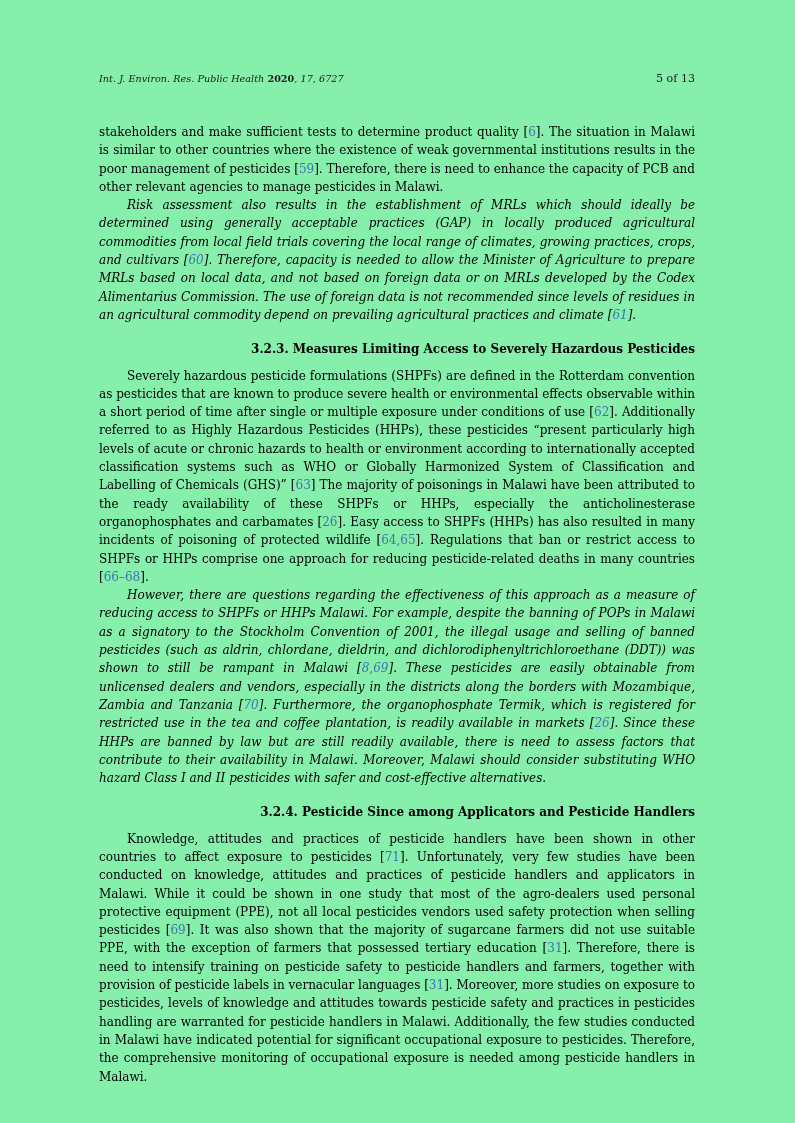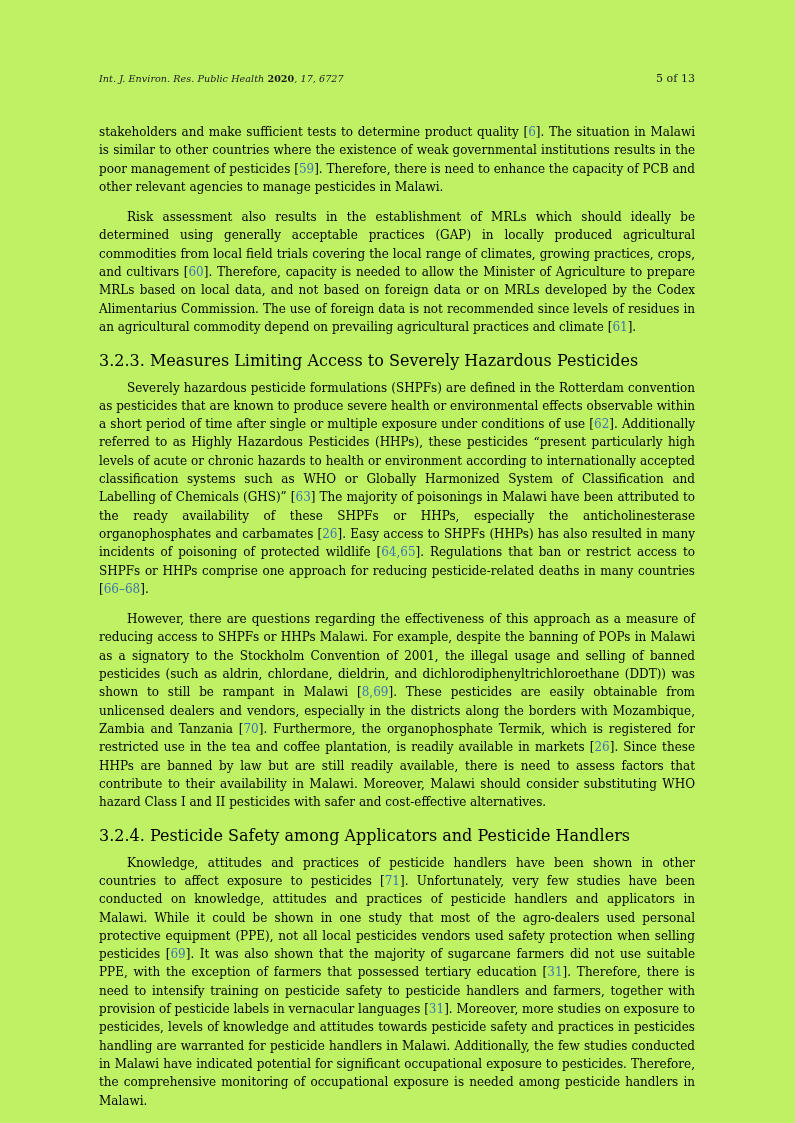--- a/index.html
+++ b/index.html
@@ -8,21 +8,21 @@
     background: #ffffff;
   }
   body {
     font-family: "DejaVu Serif", "Liberation Serif", serif;
     color: #000000;
   }
   .page {
     position: relative;
     width: 795px;
     height: 1123px;
-    background: #bef264;
+    background: #86efac;
     overflow: hidden;
   }
   .content {
     position: absolute;
     left: 99px;
     top: 72px;
     width: 596px;
   }
   
   .runhead {
@@ -47,28 +47,28 @@
   p.para {
     margin: 0;
     font-size: 12px;
     line-height: 18.3px;
     text-align: justify;
     text-justify: inter-word;
     color: #000;
     hyphens: none;
   }
   p.para.indent { text-indent: 28px; }
-  p.para + p.para { margin-top: 12px; }
+  p.para + p.para { margin-top: 0px; font-style: italic; }
   h3.heading {
     margin: 0;
-    font-size: 16px;
+    font-size: 12px;
     line-height: 18.3px;
-    font-weight: 400;
+    font-weight: 700;
     color: #000;
-    text-align: left;
+    text-align: right;
   }
   .gap-before-heading { height: 16px; }
   .gap-after-heading  { height: 8px; }
   .cite { color: #3d74b0; }
   .nowrap { white-space: nowrap; }
 </style>
 </head>
 <body>
 
 <div class="page">
@@ -85,19 +85,19 @@
 
     <div class="gap-before-heading"></div>
     <h3 class="heading">3.2.3. Measures Limiting Access to Severely Hazardous Pesticides</h3>
     <div class="gap-after-heading"></div>
 
     <p class="para indent">Severely hazardous pesticide formulations (SHPFs) are defined in the Rotterdam convention as pesticides that are known to produce severe health or environmental effects observable within a short period of time after single or multiple exposure under conditions of use <span class="nowrap">[<span class="cite" style="color:#3d74b0">62</span>]</span>. Additionally referred to as Highly Hazardous Pesticides (HHPs), these pesticides “present particularly high levels of acute or chronic hazards to health or environment according to internationally accepted classification systems such as WHO or Globally Harmonized System of Classification and Labelling of Chemicals (GHS)” <span class="nowrap">[<span class="cite" style="color:#3d74b0">63</span>]</span> The majority of poisonings in Malawi have been attributed to the ready availability of these SHPFs or HHPs, especially the anticholinesterase organophosphates and carbamates <span class="nowrap">[<span class="cite" style="color:#3d74b0">26</span>]</span>. Easy access to SHPFs (HHPs) has also resulted in many incidents of poisoning of protected wildlife <span class="nowrap">[<span class="cite" style="color:#3d74b0">64,65</span>]</span>. Regulations that ban or restrict access to SHPFs or HHPs comprise one approach for reducing pesticide-related deaths in many countries <span class="nowrap">[<span class="cite" style="color:#3d74b0">66–68</span>]</span>.</p>
 
     <p class="para indent">However, there are questions regarding the effectiveness of this approach as a measure of reducing access to SHPFs or HHPs Malawi. For example, despite the banning of POPs in Malawi as a signatory to the Stockholm Convention of 2001, the illegal usage and selling of banned pesticides (such as aldrin, chlordane, dieldrin, and dichlorodiphenyltrichloroethane (DDT)) was shown to still be rampant in Malawi <span class="nowrap">[<span class="cite" style="color:#3d74b0">8,69</span>]</span>. These pesticides are easily obtainable from unlicensed dealers and vendors, especially in the districts along the borders with Mozambique, Zambia and Tanzania <span class="nowrap">[<span class="cite" style="color:#3d74b0">70</span>]</span>. Furthermore, the organophosphate Termik, which is registered for restricted use in the tea and coffee plantation, is readily available in markets <span class="nowrap">[<span class="cite" style="color:#3d74b0">26</span>]</span>. Since these HHPs are banned by law but are still readily available, there is need to assess factors that contribute to their availability in Malawi. Moreover, Malawi should consider substituting WHO hazard Class I and II pesticides with safer and cost-effective alternatives.</p>
 
     <div class="gap-before-heading"></div>
-    <h3 class="heading">3.2.4. Pesticide Safety among Applicators and Pesticide Handlers</h3>
+    <h3 class="heading">3.2.4. Pesticide Since among Applicators and Pesticide Handlers</h3>
     <div class="gap-after-heading"></div>
 
     <p class="para indent">Knowledge, attitudes and practices of pesticide handlers have been shown in other countries to affect exposure to pesticides <span class="nowrap">[<span class="cite" style="color:#3d74b0">71</span>]</span>. Unfortunately, very few studies have been conducted on knowledge, attitudes and practices of pesticide handlers and applicators in Malawi. While it could be shown in one study that most of the agro-dealers used personal protective equipment (PPE), not all local pesticides vendors used safety protection when selling pesticides <span class="nowrap">[<span class="cite" style="color:#3d74b0">69</span>]</span>. It was also shown that the majority of sugarcane farmers did not use suitable PPE, with the exception of farmers that possessed tertiary education <span class="nowrap">[<span class="cite" style="color:#3d74b0">31</span>]</span>. Therefore, there is need to intensify training on pesticide safety to pesticide handlers and farmers, together with provision of pesticide labels in vernacular languages <span class="nowrap">[<span class="cite" style="color:#3d74b0">31</span>]</span>. Moreover, more studies on exposure to pesticides, levels of knowledge and attitudes towards pesticide safety and practices in pesticides handling are warranted for pesticide handlers in Malawi. Additionally, the few studies conducted in Malawi have indicated potential for significant occupational exposure to pesticides. Therefore, the comprehensive monitoring of occupational exposure is needed among pesticide handlers in Malawi.</p>
 
   </div>
 </div>
 
 </body></html>

